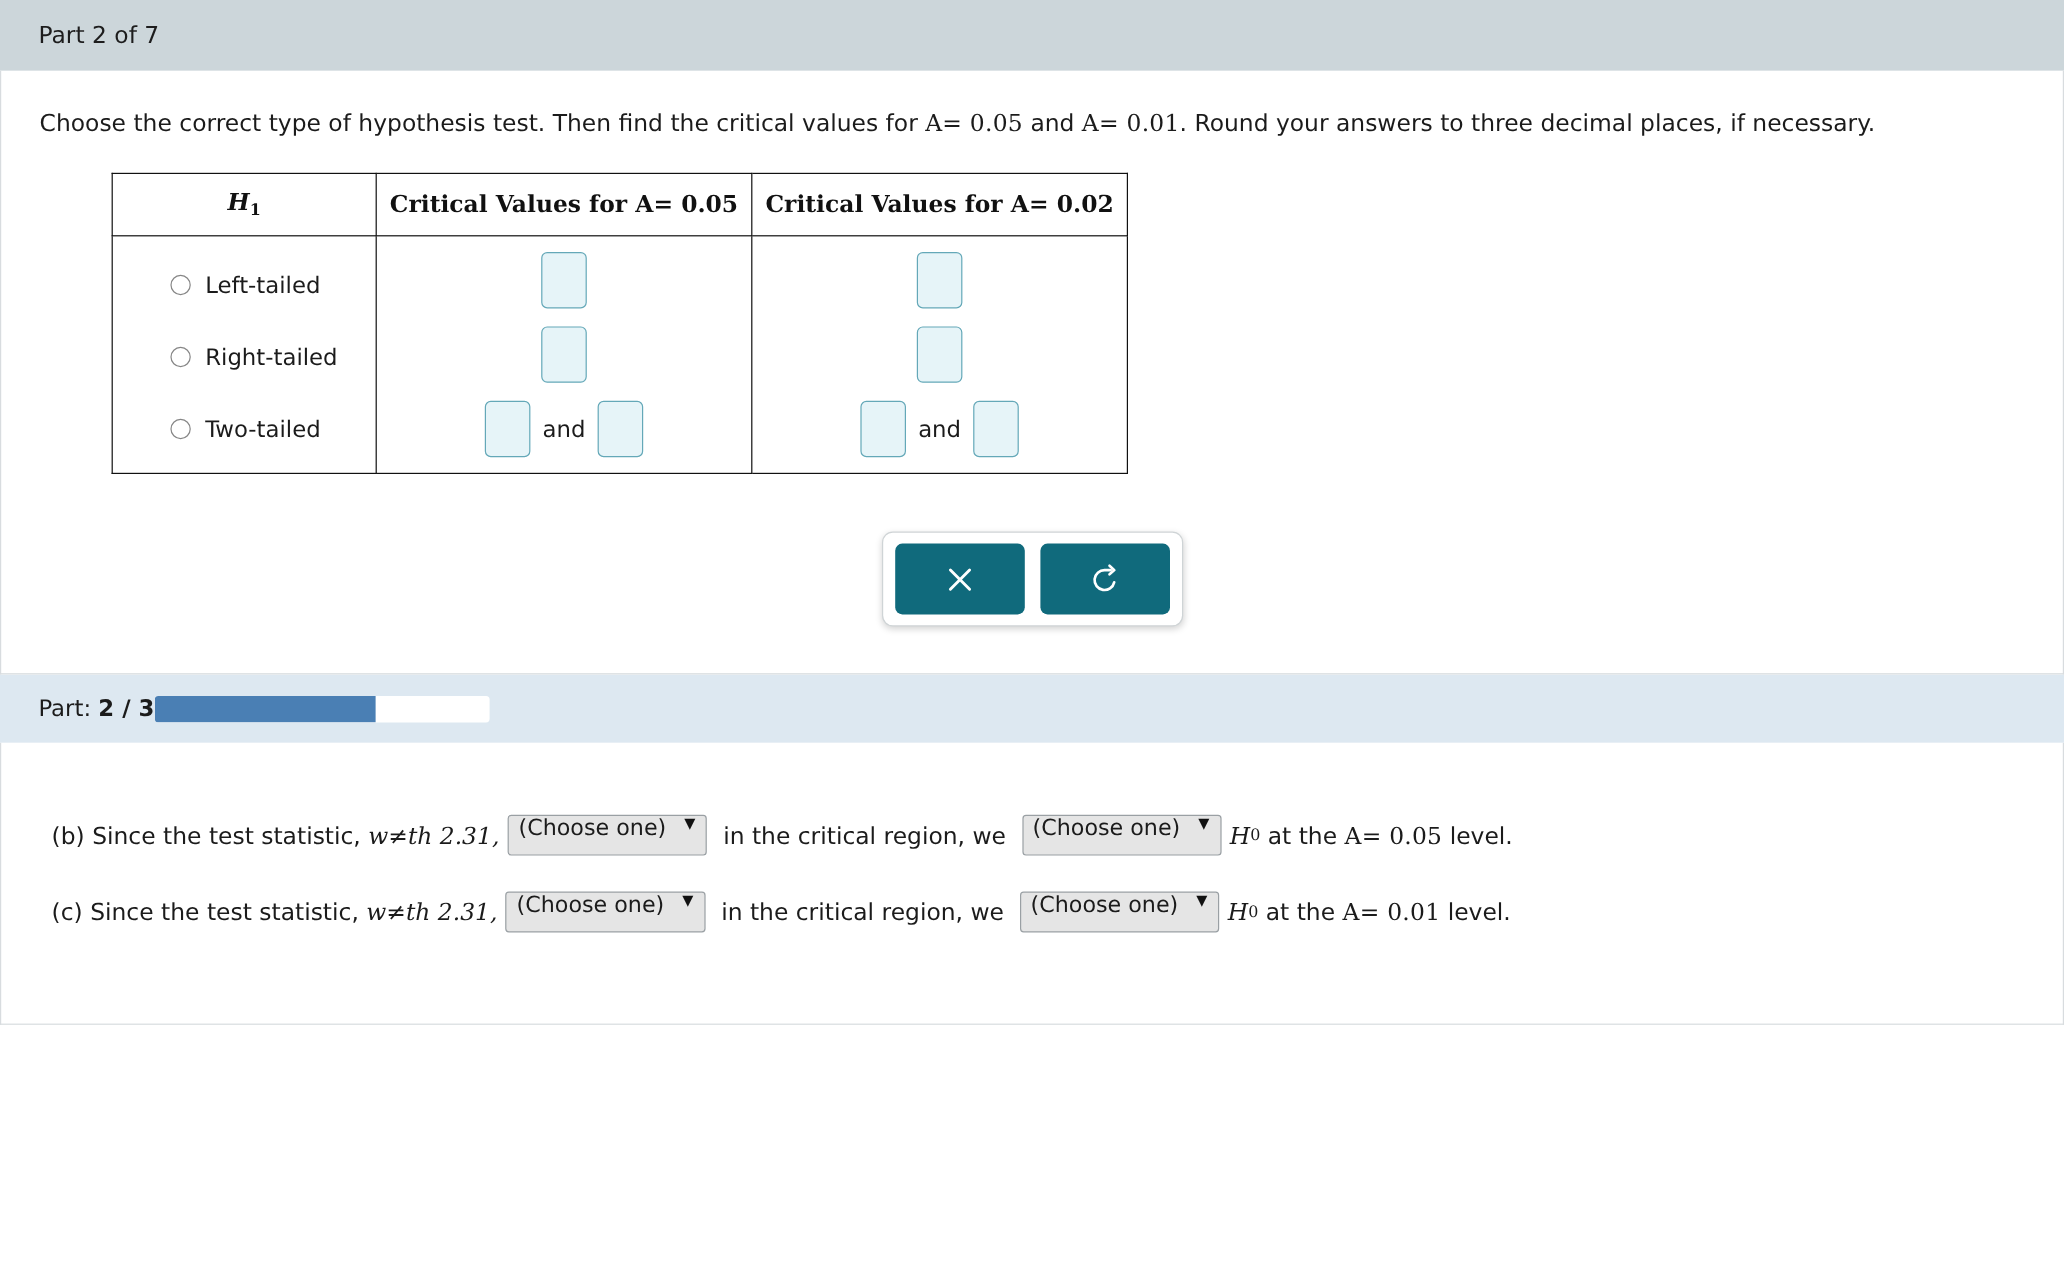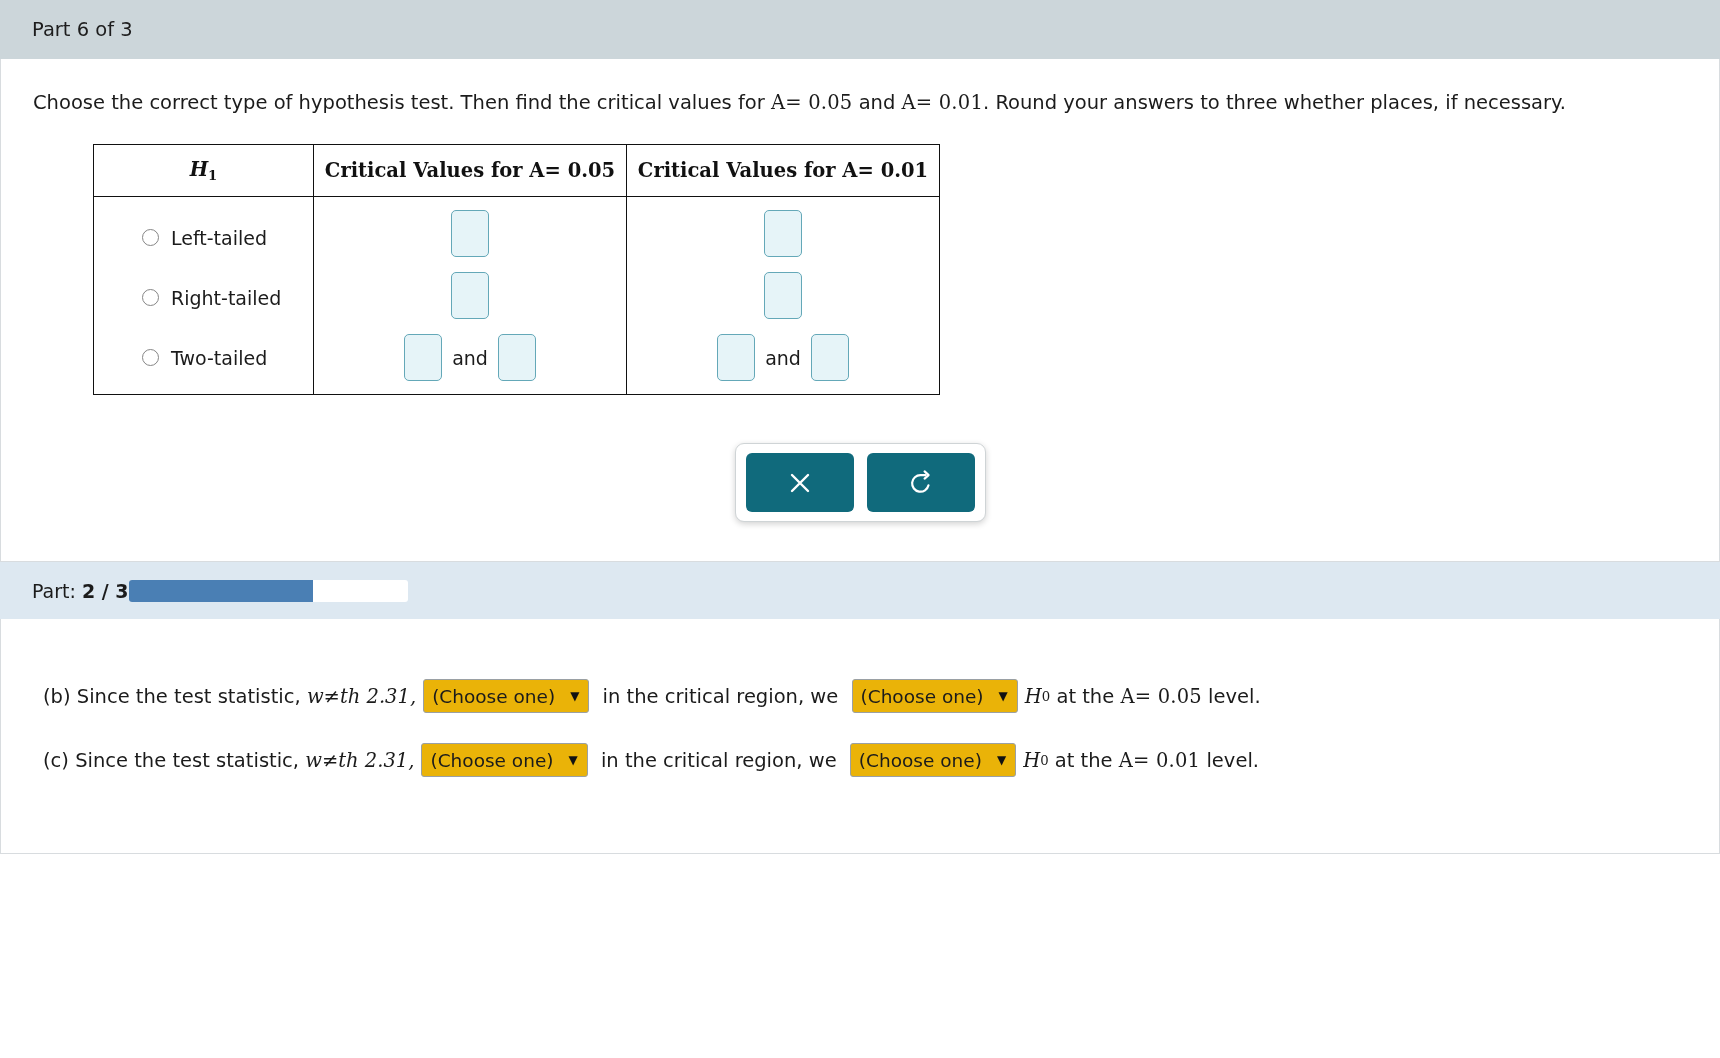--- a/index.html
+++ b/index.html
@@ -191,25 +191,25 @@
     display:flex;align-items:center;
     flex-wrap:nowrap;
     gap:0px;
     font-size:19.5px;
     color:#1b1b1b;
     margin-top:30px;
     padding-left:10px;
   }
   .bc-line .t{white-space:pre;}
   .select{
-    display:inline-flex;align-items:center;
+    display:inline-flex;align-items:flex-start;
     height:34px;
     border:1px solid #9aa0a4;
     border-radius:3px;
-    background:#eab308;
+    background:#e5e5e5;
     padding:0 9px 0 8px;
     margin:0 7px;
     gap:15px;
     box-sizing:border-box;
     cursor:pointer;
   }
   .select .sel-text{font-size:18.5px;color:#1b1b1b;white-space:nowrap;}
   .caret{
     font-size:12px;color:#111;line-height:1;
   }
@@ -219,38 +219,38 @@
     font-size:19.5px;
     white-space:pre;
   }
 </style>
 </head>
 <body>
 
 <div class="page">
 
   <div class="part-header">
-    <span>Part 6 of 3</span>
+    <span>Part 2 of 7</span>
   </div>
 
   <div class="card part2-body">
 
     <div class="qtext">
-      <span>Choose the correct type of hypothesis test. Then find the critical values for </span><span class="mathserif">A= 0.05</span><span> and </span><span class="mathserif">A= 0.01</span><span>. Round your answers to three whether places, if necessary.</span>
+      <span>Choose the correct type of hypothesis test. Then find the critical values for </span><span class="mathserif">A= 0.05</span><span> and </span><span class="mathserif">A= 0.01</span><span>. Round your answers to three decimal places, if necessary.</span>
     </div>
 
     <div class="tbl-wrap">
       <table class="ctbl">
         <thead>
           <tr>
             <th class="col-h1">
               <span class="mi">H</span><span class="sub">1</span>
             </th>
             <th class="col-a">Critical Values for A= 0.05</th>
-            <th class="col-b">Critical Values for A= 0.01</th>
+            <th class="col-b">Critical Values for A= 0.02</th>
           </tr>
         </thead>
         <tbody>
           <tr>
 
             <td class="radio-cell">
               <div class="radio-list">
 
                 <div class="radio-row">
                   <span class="radio-dot"></span>

